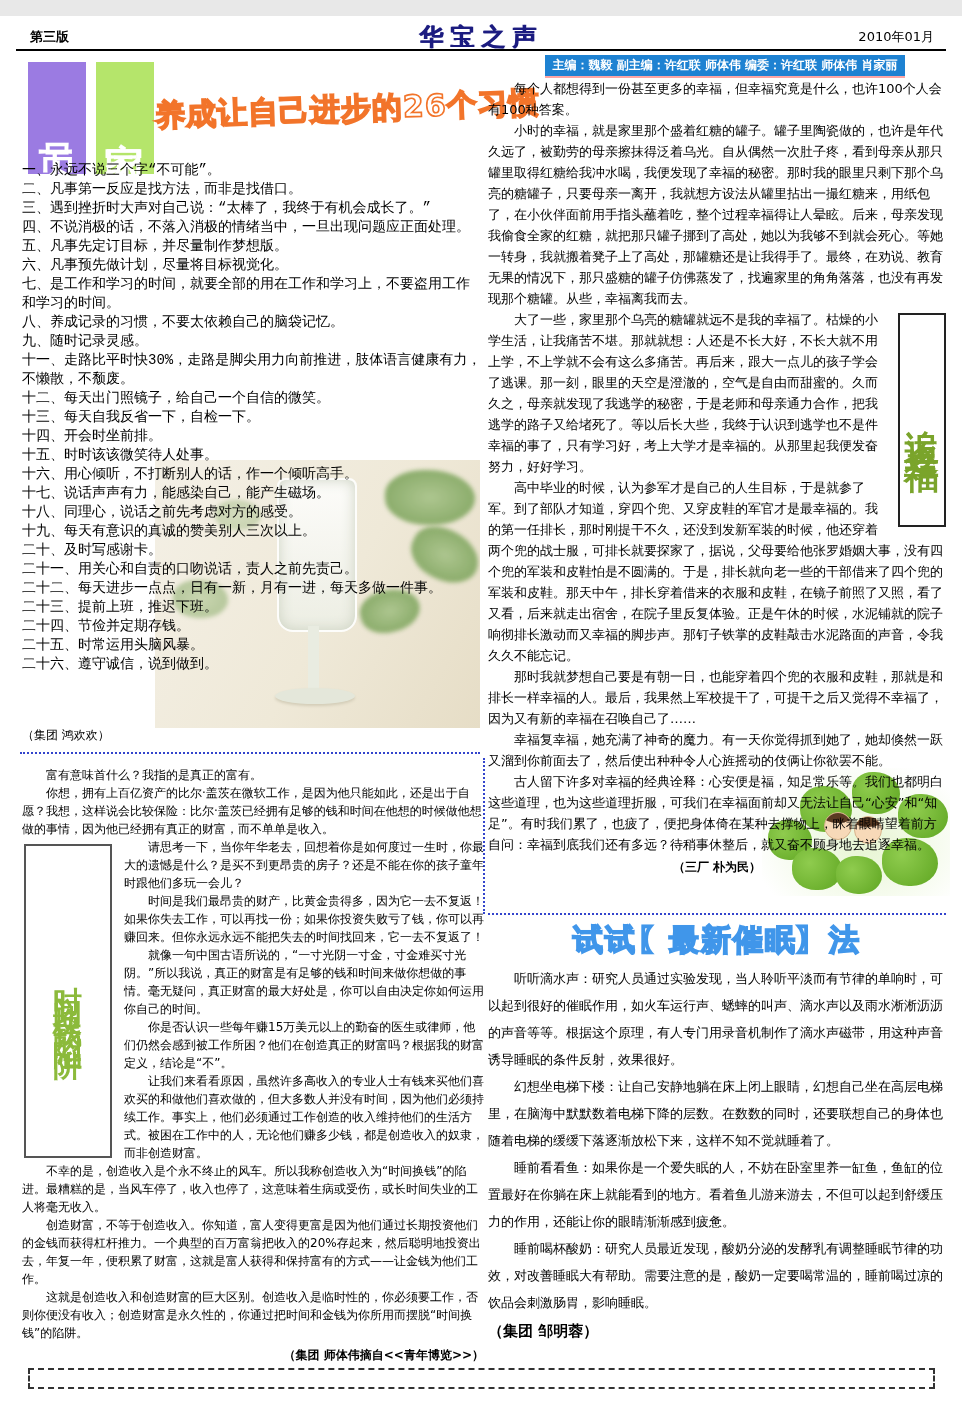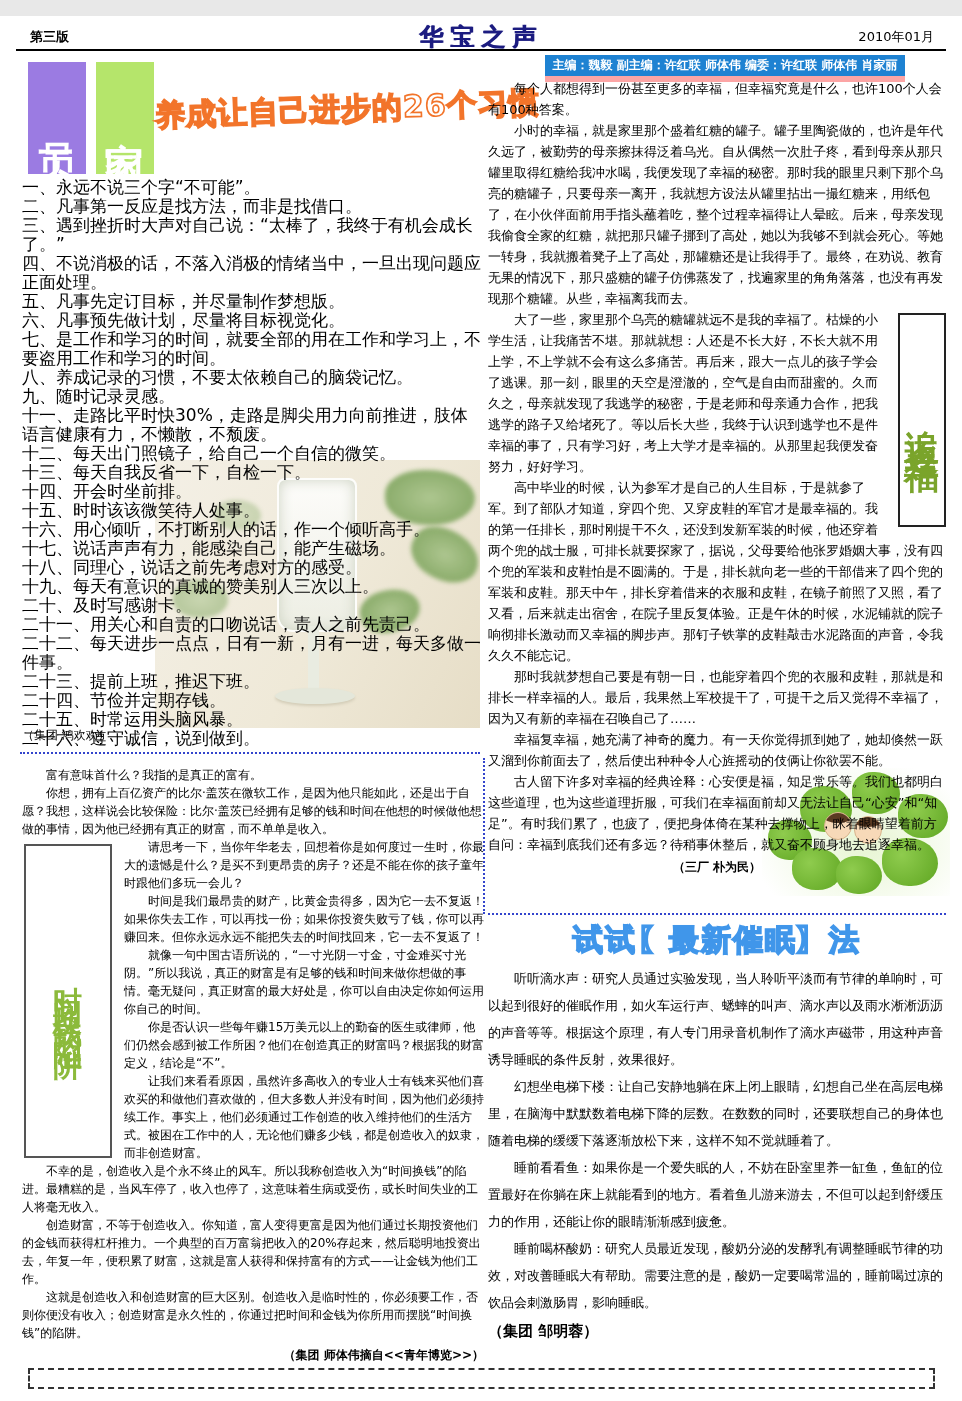--- a/index.html
+++ b/index.html
@@ -7,39 +7,39 @@
         font-family:"DejaVu Sans",sans-serif;color:#000;overflow:hidden;}
 
   
   .edition{position:absolute;left:30px;top:12px;font-size:13px;font-weight:bold;}
   .masthead{position:absolute;left:0;right:0;top:5px;text-align:center;
             font-size:24px;font-weight:bold;color:#1c1c80;letter-spacing:7px;
             font-family:"DejaVu Serif",serif;text-shadow:1px 0 0 #1c1c80;}
   .pagedate{position:absolute;right:28px;top:12px;font-size:13px;}
   .header-rule{position:absolute;left:16px;top:33px;width:930px;border-top:2px solid #000;}
   .editors-bar{position:absolute;left:545px;top:39px;width:360px;height:21px;
-               background:#1e82d2;border-bottom:6px solid #fca5a5;
+               background:#1e82d2;border-bottom:2px solid #fca5a5;
                display:flex;align-items:center;justify-content:center;
                color:#fff;font-size:12px;font-weight:bold;white-space:nowrap;}
 
   
   .logo-block{position:absolute;top:46px;width:58px;height:112px;
               display:flex;align-items:center;justify-content:center;}
   .logo-employee{left:28px;background:#9b7be2;}
   .logo-home{left:96px;background:#b5e56b;}
   .logo-block span{writing-mode:vertical-rl;text-orientation:upright;
                    font-size:40px;font-weight:bold;color:#fff;letter-spacing:8px;}
 
   
   .habits-title{position:absolute;left:155px;top:74px;width:330px;text-align:center;
                 font-size:30px;font-weight:bold;white-space:nowrap;
                 color:#fff;-webkit-text-stroke:1.6px #f2742a;text-shadow:0 0 1px #f2742a;
                 transform:rotate(-2deg);letter-spacing:1px;}
-  .habits-list{position:absolute;left:22px;top:162px;width:460px;z-index:2;
-               font-size:17px;line-height:19px;}
+  .habits-list{position:absolute;left:22px;top:145px;width:460px;z-index:2;
+               font-size:14px;line-height:19px;font-family:Liberation Mono, monospace;}
   .habit-item{margin:0;}
   .habits-att{position:absolute;left:22px;top:711px;width:452px;z-index:2;
               text-align:left;font-size:12px;font-weight:normal;}
 
   
   .glass-photo{position:absolute;left:155px;top:444px;width:325px;height:268px;z-index:1;
                background:linear-gradient(120deg,#f4f0e6,#efe9d8 55%,#e6ddc6);overflow:hidden;}
   .leaf{position:absolute;background:radial-gradient(closest-side,#a3c184,#7ba35a);
         border-radius:45% 55% 50% 50%;filter:blur(2px);opacity:.85;}
   .goblet-bowl{position:absolute;left:122px;top:18px;width:76px;height:150px;

